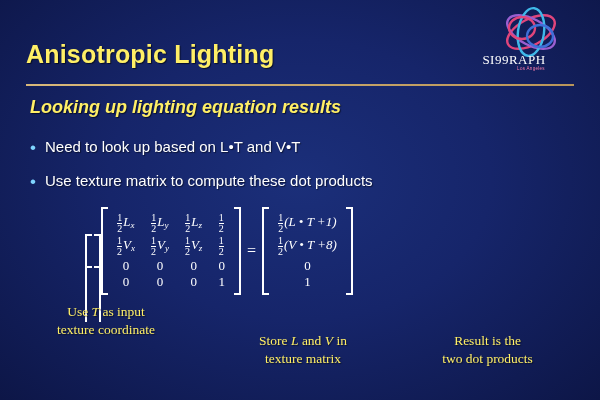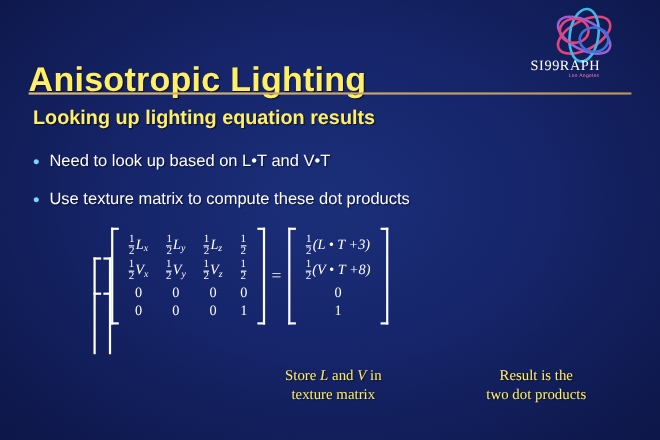--- a/index.html
+++ b/index.html
@@ -49,23 +49,23 @@
     text-align: center;
     color: #ff7fb0;
     font-size: 4.5px;
     letter-spacing: 0.3px;
   }
 
   
   .title {
     position: absolute;
     left: 26px;
-    top: 55px;
+    top: 40px;
     color: #ffef66;
-    font-size: 31px;
+    font-size: 25px;
     font-weight: bold;
     letter-spacing: 0.2px;
     text-shadow: 1px 1px 1px rgba(0,0,0,0.6);
   }
   .title-rule {
     position: absolute;
     left: 26px;
     top: 84px;
     width: 548px;
     height: 2px;
@@ -73,20 +73,21 @@
   }
 
   
   .subtitle {
     position: absolute;
     left: 30px;
     top: 97px;
     color: #ffef66;
     font-size: 18px;
     font-weight: bold;
+    font-style: italic;
     text-shadow: 1px 1px 1px rgba(0,0,0,0.6);
   }
 
   
   .bullet {
     position: absolute;
     left: 30px;
     color: #ffffff;
     font-size: 15px;
     display: flex;
@@ -262,38 +263,42 @@
       </div>
 
     <span class="eqsign">=</span>
 
     <div class="bracket left">
         <i></i>
       </div>
     <table class="mat">
       <tbody>
           <tr>
-            <td><span class="frac"><span class="num">1</span><span class="den">2</span></span><span class="ital">(L • T +3)</span></td>
+            <td><span class="frac"><span class="num">1</span><span class="den">2</span></span><span class="ital">(L • T +1)</span></td>
           </tr>
       <tr>
             <td><span class="frac"><span class="num">1</span><span class="den">2</span></span><span class="ital">(V • T +8)</span></td>
           </tr>
       <tr>
             <td>0</td>
           </tr>
       <tr>
             <td>1</td>
           </tr>
     </tbody>
       </table>
     <div class="bracket right">
         <i></i>
       </div>
   </div>
 
+  <div class="caption caption-left">
+    <span><span>Use </span><span class="ital">T</span><span> as input</span></span><br>
+    <span>texture coordinate</span>
+  </div>
 
   <div class="caption caption-mid">
     <span><span>Store </span><span class="ital">L</span><span> and </span><span class="ital">V</span><span> in</span></span><br>
     <span>texture matrix</span>
   </div>
 
   <div class="caption caption-right">
     <span>Result is the</span><br>
     <span>two dot products</span>
   </div>

